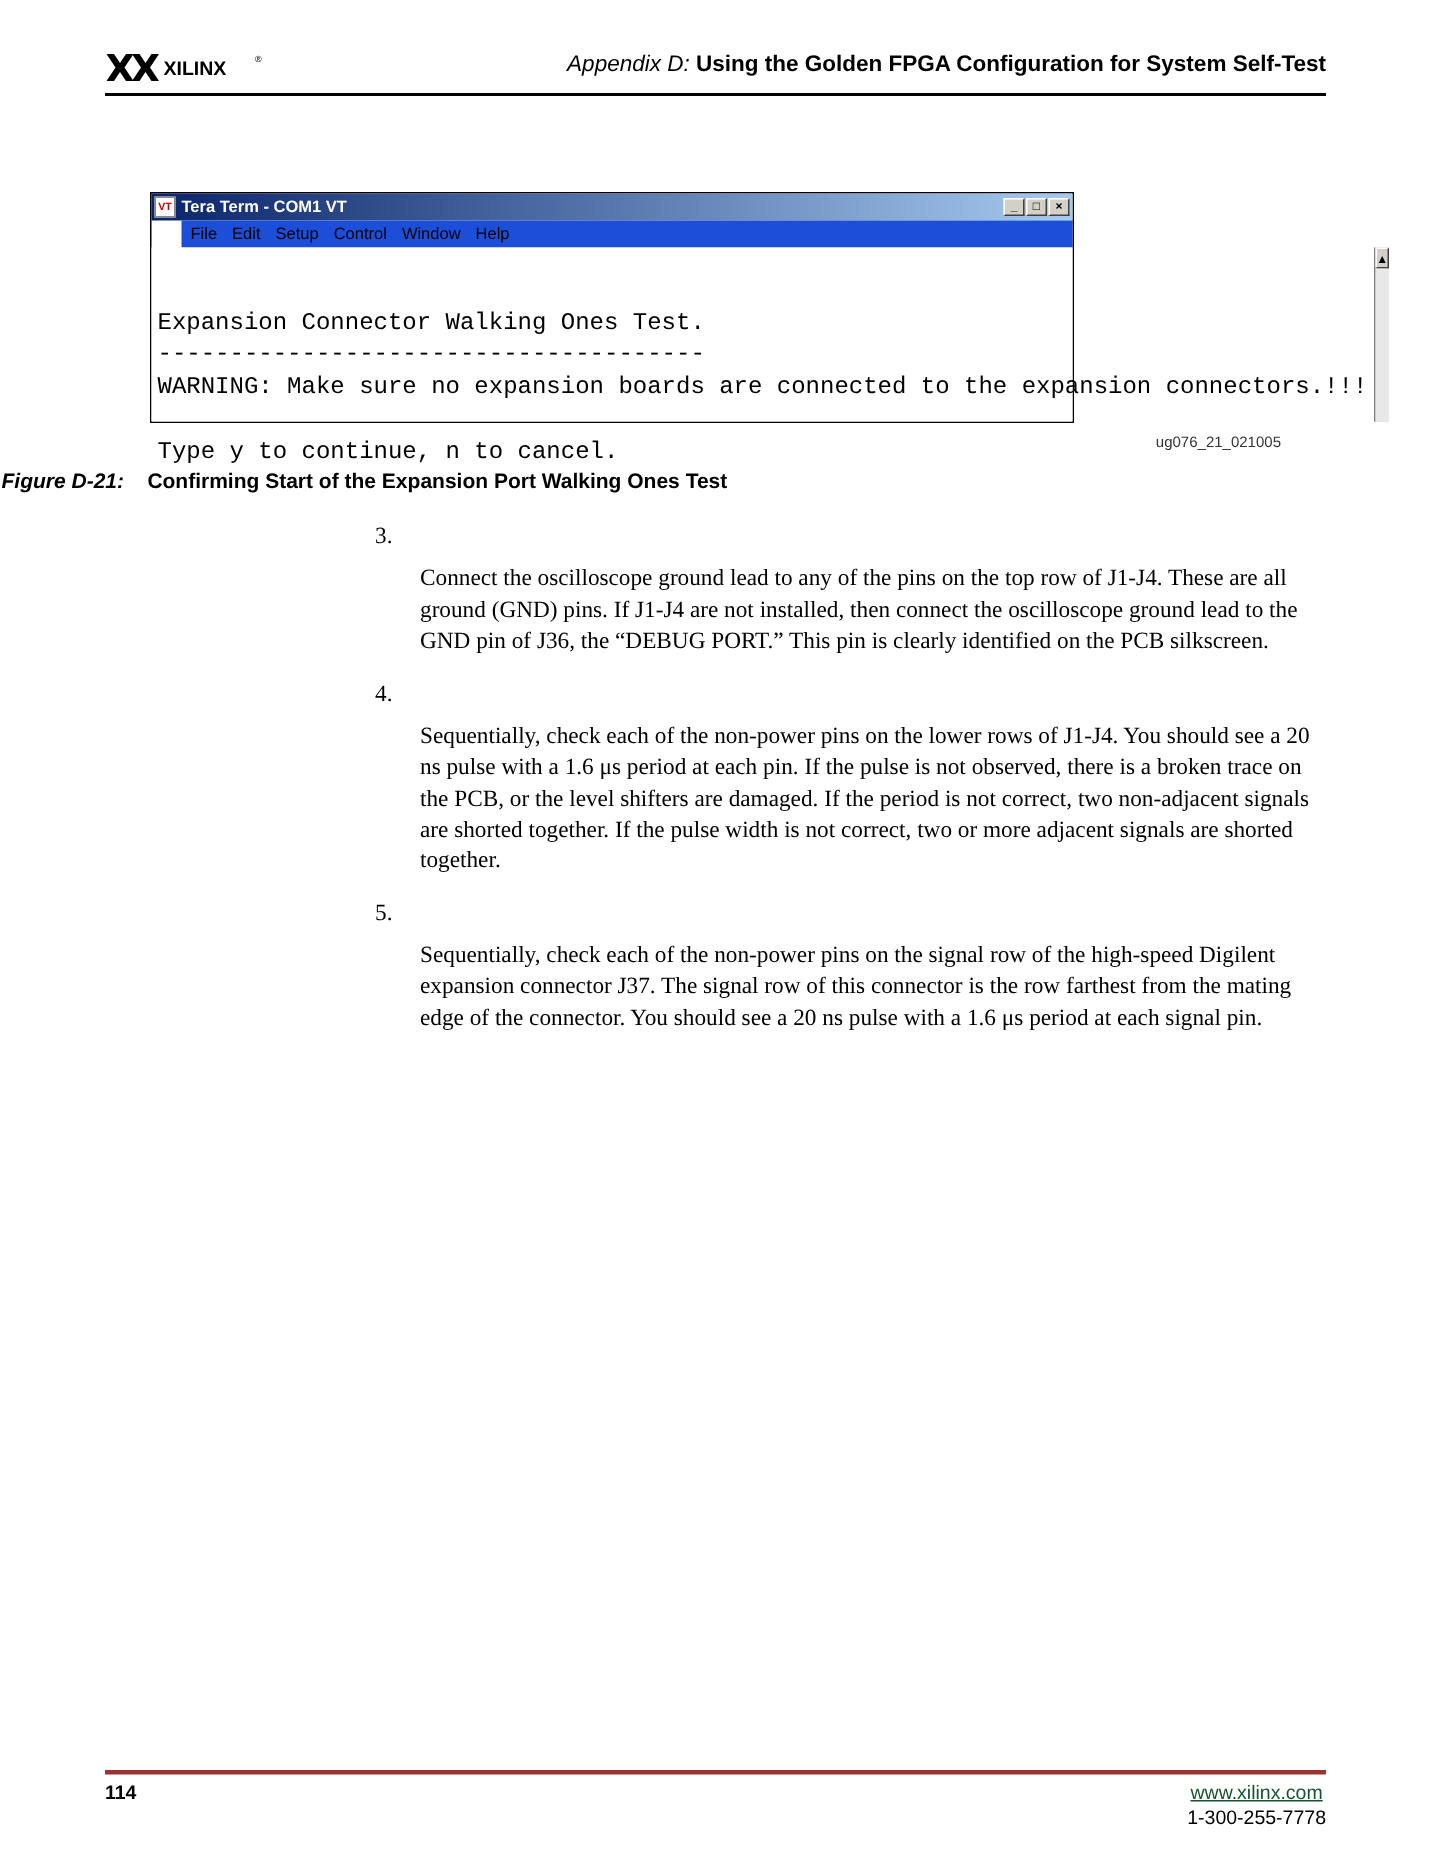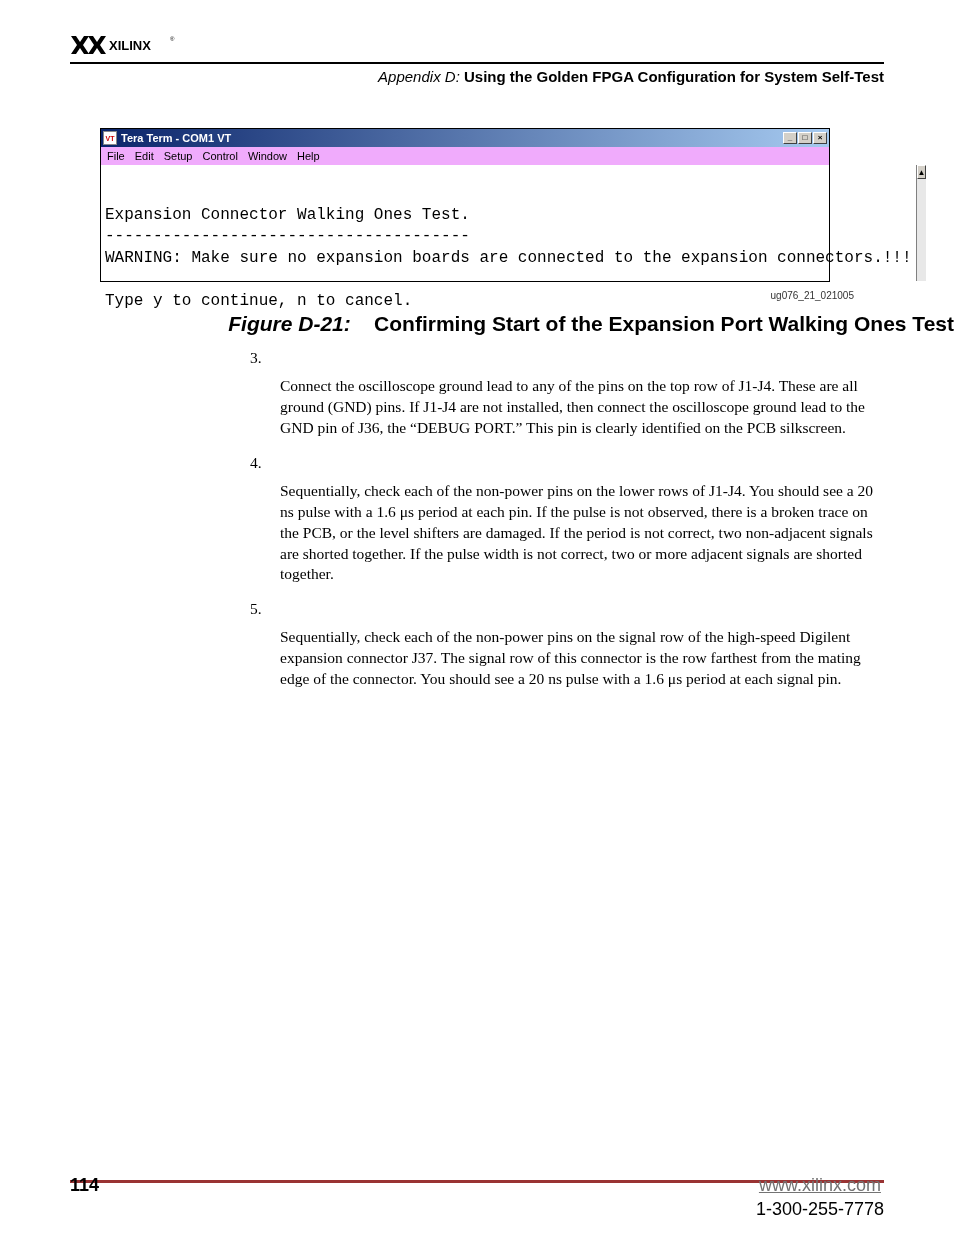--- a/index.html
+++ b/index.html
@@ -29,33 +29,32 @@
     align-items: flex-start;
   }
   .logo {
     width: 110px;
     height: 22px;
   }
   .header-text {
     font-family: Arial, Helvetica, sans-serif;
     font-size: 15px;
     color: #000;
-    margin-top: 34px;
   }
   .header-text .appendix {
     font-style: italic;
   }
   .header-text .title {
     font-weight: bold;
   }
   .screenshot-container {
     position: absolute;
     top: 128px;
     left: 100px;
-    width: 730px;
+    width: 616px;
   }
   .win-window {
     border: 1px solid #000;
     width: 100%;
     background: #fff;
   }
   .titlebar {
     display: flex;
     justify-content: space-between;
     align-items: center;
@@ -86,26 +85,27 @@
     font-family: Arial;
     font-size: 8px;
     line-height: 8px;
     text-align: center;
     color: #000;
     display:flex;align-items:center;justify-content:center;
   }
   .menubar {
     display:flex;
     gap:10px;
-    background:#f0abfc;
+    background:#1d4ed8;
     padding:2px 6px;
     height:18px;
     font-family: Tahoma, Arial, sans-serif;
     font-size: 11px;
     align-items:center;
+    margin-left:20px;
   }
   .terminal-body {
     position:relative;
     background:#fff;
     height:116px;
     display:flex;
   }
   .terminal-text {
     flex:1;
     padding:18px 4px 4px 4px;
@@ -132,24 +132,24 @@
     position:absolute;
     top:290px;
     right:100px;
     font-family: Arial, sans-serif;
     font-size:10px;
     color:#333;
   }
   .figure-caption {
     position:absolute;
     top:312px;
-    left:15px; right:0;
-    text-align:right;
-    font-family: Arial, Helvetica, sans-serif;
-    font-size:21px;
+    left:1px; right:0;
+    text-align:left;
+    font-family: Arial, Helvetica, sans-serif;
+    font-size:14px;
   }
   .figure-caption .fig-label { font-style: italic; font-weight: bold; }
   .figure-caption .fig-title { font-weight: bold; }
   .body-content {
     position:absolute;
     top:348px;
     left:250px;
     right:70px;
   }
   .list-item {
@@ -177,26 +177,26 @@
     height:3px;
     background:#993333;
   }
   .footer {
     position:absolute;
     left:70px;right:70px;
     bottom:14px;
     display:flex;
     justify-content:space-between;
     font-family: Arial, Helvetica, sans-serif;
-    font-size:18px;
+    font-size:13px;
     line-height:1.3;
   }
   .footer .left { font-weight:bold; }
   .footer .center { text-align:center; }
-  .footer .center a { color:#737373; text-decoration:underline;text-align:center; }
+  .footer .center a { color:#14532d; text-decoration:underline;text-align:center; }
   .footer .right { text-align:right; }
   .footer .right .prod { font-weight:bold; }
 </style>
 </head>
 <body>
 
 <div class="header">
   <svg class="logo" viewBox="0 0 220 40">
     <g fill="#000">
       <path d="M2 2 L14 20 L2 38 L12 38 L20 26 L28 38 L38 38 L26 20 L38 2 L28 2 L20 14 L12 2 Z"></path>

